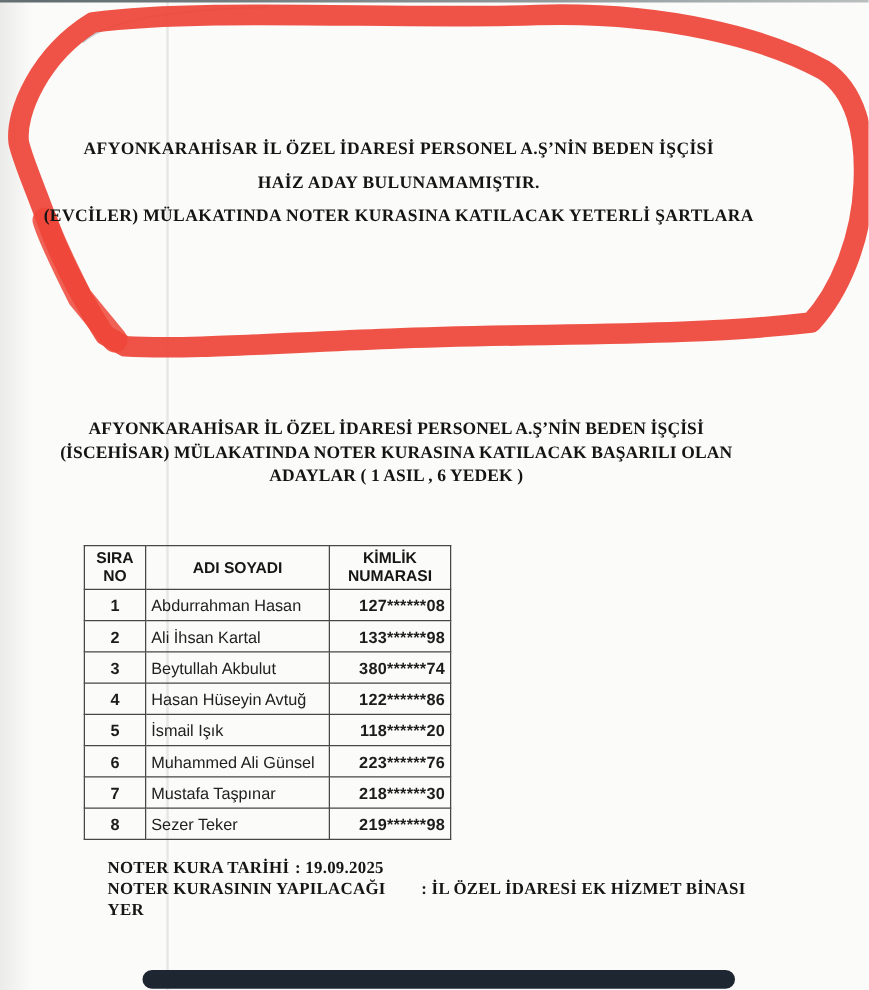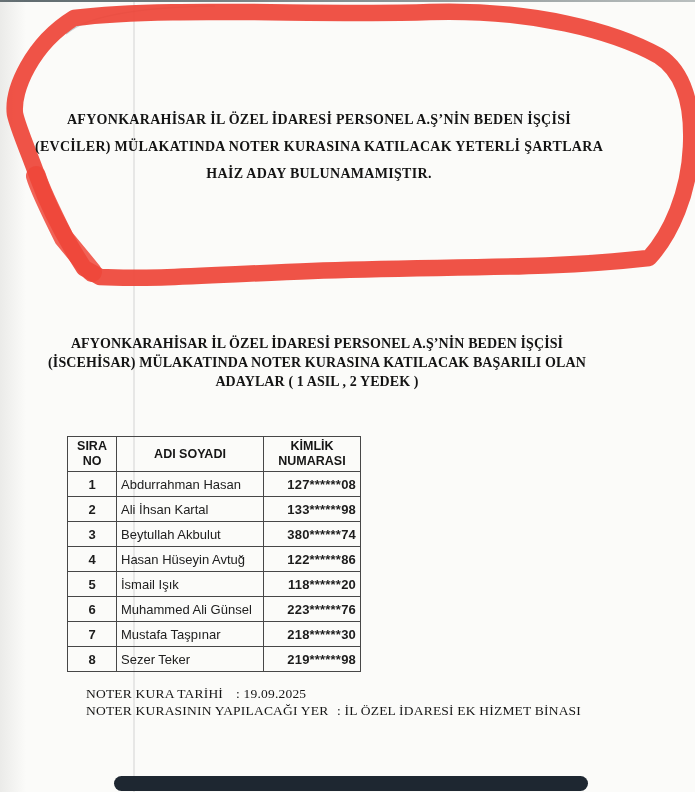--- a/index.html
+++ b/index.html
@@ -53,21 +53,21 @@
   table.results td{
     font-size:13px;height:24px;vertical-align:middle;
   }
   td.c-no{text-align:center;font-weight:600;}
   td.c-name{text-align:left;padding-left:9px;font-weight:400;color:#202020;}
   td.c-id{text-align:right;font-weight:700;letter-spacing:0.2px;}
   .footer{
     position:absolute;left:86px;top:685px;width:580px;
     font-size:13.5px;line-height:17px;color:#161616;letter-spacing:0.2px;
   }
-  .footer-row{display:flex;}
+  .footer-row{display:flex;font-weight:bold;}
   .flabel-short{width:150px;flex:0 0 150px;}
   .flabel-long{width:251px;flex:0 0 251px;}
   .fvalue{white-space:pre;}
   .footer-address{margin-top:0;}
   .bottom-bar{
     position:absolute;left:114px;top:776px;width:474px;height:15px;
     border-radius:8px;background:#1e2731;
   }
 </style>
 </head>
@@ -88,28 +88,28 @@
            C 226 274 152 280 100 277
            L 84 268
            C 66 240 48 206 38 178
            C 28 150 18 128 15 114
            C 12 90 32 44 74 18 Z" fill="none" stroke="#ee4639" stroke-width="16.5" stroke-linecap="round" stroke-linejoin="round" opacity="0.93" style="stroke: rgb(238, 70, 57);"></path>
   <path d="M 92 272 L 64 238 C 52 214 40 190 36 176" fill="none" stroke="#ee4639" stroke-width="20" stroke-linecap="round" opacity="0.85" style="stroke: rgb(238, 70, 57);"></path>
 </svg>
 
 <div class="notice">
   <div>AFYONKARAHİSAR İL ÖZEL İDARESİ PERSONEL A.Ş’NİN BEDEN İŞÇİSİ</div>
+  <div>HAİZ ADAY BULUNAMAMIŞTIR.</div>
   <div>(EVCİLER) MÜLAKATINDA NOTER KURASINA KATILACAK YETERLİ ŞARTLARA</div>
-  <div>HAİZ ADAY BULUNAMAMIŞTIR.</div>
 </div>
 
 <div class="notice2">
   <div>AFYONKARAHİSAR İL ÖZEL İDARESİ PERSONEL A.Ş’NİN BEDEN İŞÇİSİ</div>
   <div>(İSCEHİSAR) MÜLAKATINDA NOTER KURASINA KATILACAK BAŞARILI OLAN</div>
-  <div>ADAYLAR  ( 1 ASIL , 2 YEDEK )</div>
+  <div>ADAYLAR  ( 1 ASIL , 6 YEDEK )</div>
 </div>
 
 <table class="results">
   <thead>
     <tr>
       <th class="col-sira">SIRA NO</th>
       <th class="col-adi">ADI SOYADI</th>
       <th class="col-kimlik">KİMLİK NUMARASI</th>
     </tr>
   </thead>

